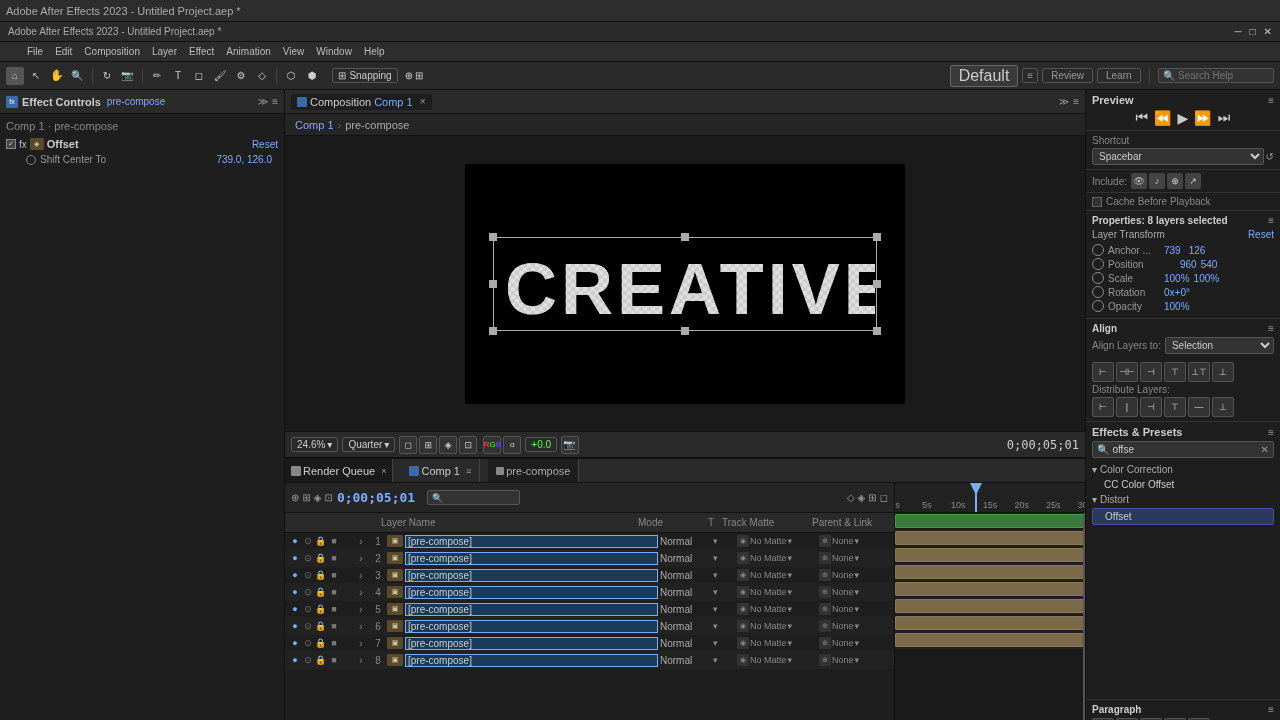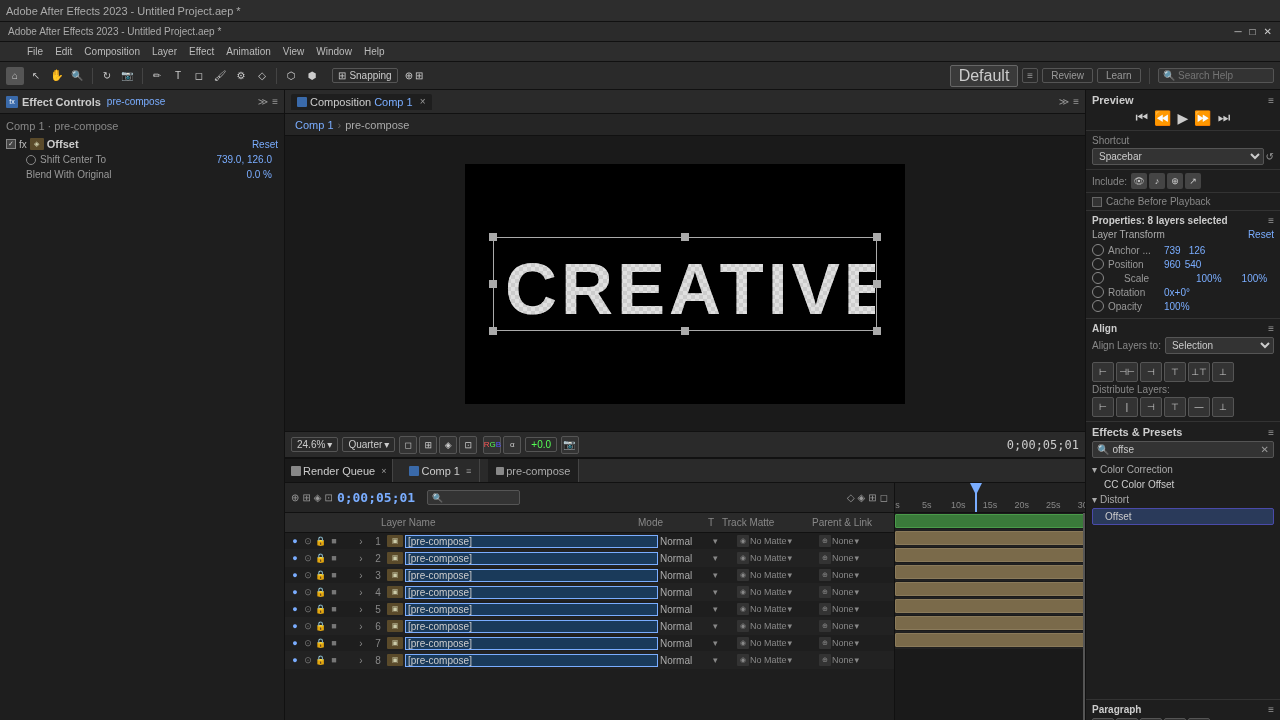--- a/index.html
+++ b/index.html
@@ -105,24 +105,20 @@
             <span style="font-size:11px;color:#ccc;font-weight:bold;">Offset</span>
             <span style="margin-left:auto;font-size:10px;color:#7aadff;cursor:pointer;">Reset</span>
           </div>
 
           <div style="display:flex;align-items:center;gap:4px;padding:2px 6px 2px 20px;font-size:10px;">
             <div style="width:10px;height:10px;border-radius:50%;border:1px solid #888;cursor:pointer;"></div>
             <span style="color:#999;flex:1;">Shift Center To</span>
             <span style="color:#7aadff;cursor:pointer;">739.0, 126.0</span>
           </div>
 
-          <div style="display:flex;align-items:center;gap:4px;padding:2px 6px 2px 20px;font-size:10px;">
-            <span style="color:#999;flex:1;">Blend With Original</span>
-            <span style="color:#7aadff;cursor:pointer;">0.0 %</span>
-          </div>
         </div>
       </div>
 
     </div>
 
     <div style="flex:1; display:flex; flex-direction:column; min-width:0;">
 
       <div style="flex:1; display:flex; flex-direction:column; min-height:0;">
 
         <div style="height:24px; background:#2a2a2a; display:flex; align-items:center; padding:0 6px; border-bottom:1px solid #111; gap:4px;">
@@ -578,25 +574,25 @@
           <div style="width:12px;height:12px;border-radius:50%;border:1px solid #888;cursor:pointer;"></div>
           <span style="color:#999;width:52px;">Anchor ...</span>
           <span style="color:#7aadff;cursor:pointer;">739</span>
           <span style="color:#999;"></span>
           <span style="color:#7aadff;cursor:pointer;">126</span>
         </div>
 
         <div style="display:flex;align-items:center;gap:4px;margin-bottom:2px;font-size:10px;">
           <div style="width:12px;height:12px;border-radius:50%;border:1px solid #888;cursor:pointer;"></div>
           <span style="color:#999;width:52px;">Position</span>
-          <span style="color:#7aadff;cursor:pointer;">960</span>
+          <span style="color:#7aadff;cursor:pointer;margin-left:16px;">960</span>
           <span style="color:#7aadff;cursor:pointer;">540</span>
         </div>
 
-        <div style="display:flex;align-items:center;gap:20px;margin-bottom:2px;font-size:10px;">
+        <div style="display:flex;align-items:center;gap:4px;margin-bottom:2px;font-size:10px;">
           <div style="width:12px;height:12px;border-radius:50%;border:1px solid #888;cursor:pointer;"></div>
           <span style="color:#999;width:52px;">Scale</span>
           <span style="color:#7aadff;cursor:pointer;">100%</span>
           <span style="color:#7aadff;cursor:pointer;">100%</span>
         </div>
 
         <div style="display:flex;align-items:center;gap:4px;margin-bottom:2px;font-size:10px;">
           <div style="width:12px;height:12px;border-radius:50%;border:1px solid #888;cursor:pointer;"></div>
           <span style="color:#999;width:52px;">Rotation</span>
           <span style="color:#7aadff;cursor:pointer;">0x+0°</span>

